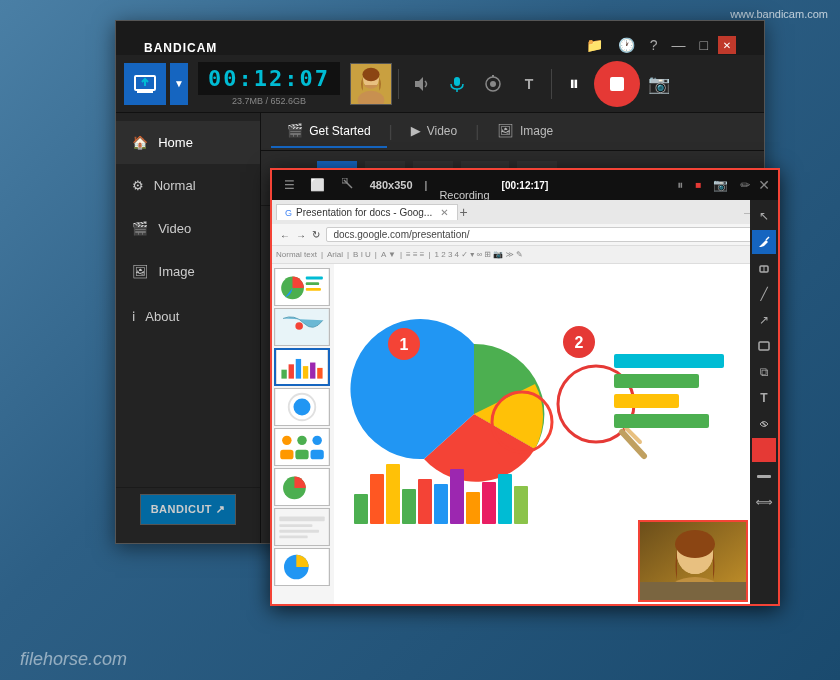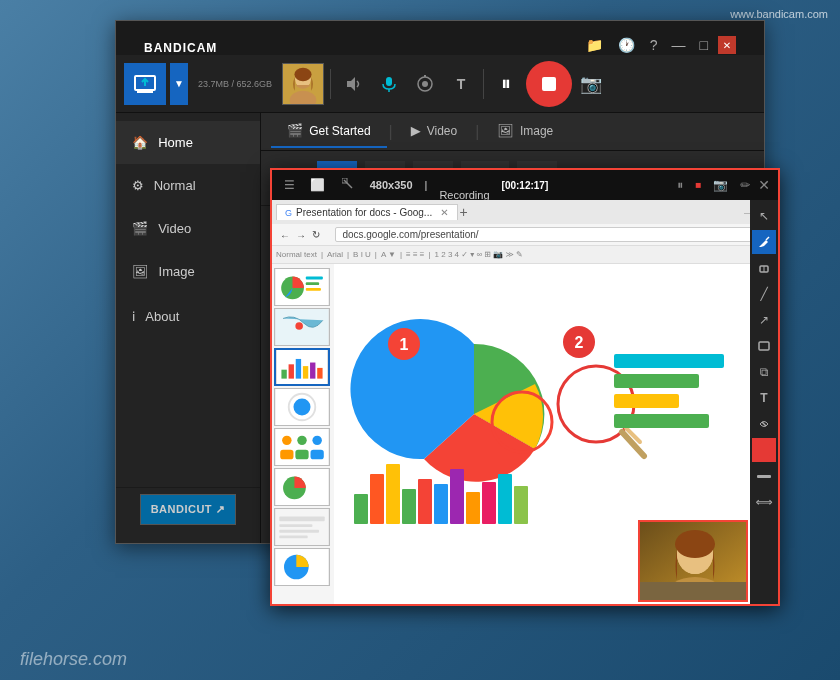--- a/index.html
+++ b/index.html
@@ -515,20 +515,21 @@
         <line x1="5" y1="14" x2="5" y2="17" stroke="white" stroke-width="2"></line>
         <line x1="17" y1="14" x2="17" y2="17" stroke="white" stroke-width="2"></line>
         <line x1="3" y1="17" x2="19" y2="17" stroke="white" stroke-width="2"></line>
         <path d="M8 7 L11 4 L14 7" stroke="#00bcd4" stroke-width="2" fill="none"></path>
         <line x1="11" y1="4" x2="11" y2="11" stroke="#00bcd4" stroke-width="2"></line>
       </svg>
     </button>
     <button class="mode-dropdown">▼</button>
 
     <div style="margin: 0 6px;">
+      <div class="timer-display">00:12:07</div>
       <div class="timer-sub">23.7MB / 652.6GB</div>
     </div>
 
     <div class="avatar-thumb">
       <svg width="42" height="42" viewBox="0 0 42 42">
         <rect width="42" height="42" fill="#c9a040"></rect>
         <ellipse cx="21" cy="16" rx="8" ry="9" fill="#e8c080"></ellipse>
         <ellipse cx="21" cy="38" rx="14" ry="10" fill="#c89050"></ellipse>
         <ellipse cx="21" cy="16" rx="8" ry="9" fill="#e8c080"></ellipse>
         <path d="M13 22 Q21 30 29 22" fill="#c89050"></path>
@@ -711,21 +712,21 @@
       </div>
       <button class="b-tab-add">+</button>
       <div style="flex:1;"></div>
       <span style="color:#aaa;font-size:10px;">— □ ✕</span>
     </div>
 
     <div class="browser-url">
       <span>←</span>
       <span>→</span>
       <span>↻</span>
-      <span style="flex:1;background:#fff;padding:1px 6px;border:1px solid #ccc;border-radius:2px;margin-left:9px;">docs.google.com/presentation/</span>
+      <span style="flex:1;background:#fff;padding:1px 6px;border:1px solid #ccc;border-radius:2px;">docs.google.com/presentation/</span>
       <span>☆</span>
     </div>
 
     <div style="background:#f0f0f0;height:18px;border-bottom:1px solid #ddd;display:flex;align-items:center;padding:0 4px;font-size:8px;color:#888;gap:4px;">
       <span>Normal text</span>
         <span>|</span>
         <span>Arial</span>
         <span>|</span>
       <span>B I U</span>
         <span>|</span>

